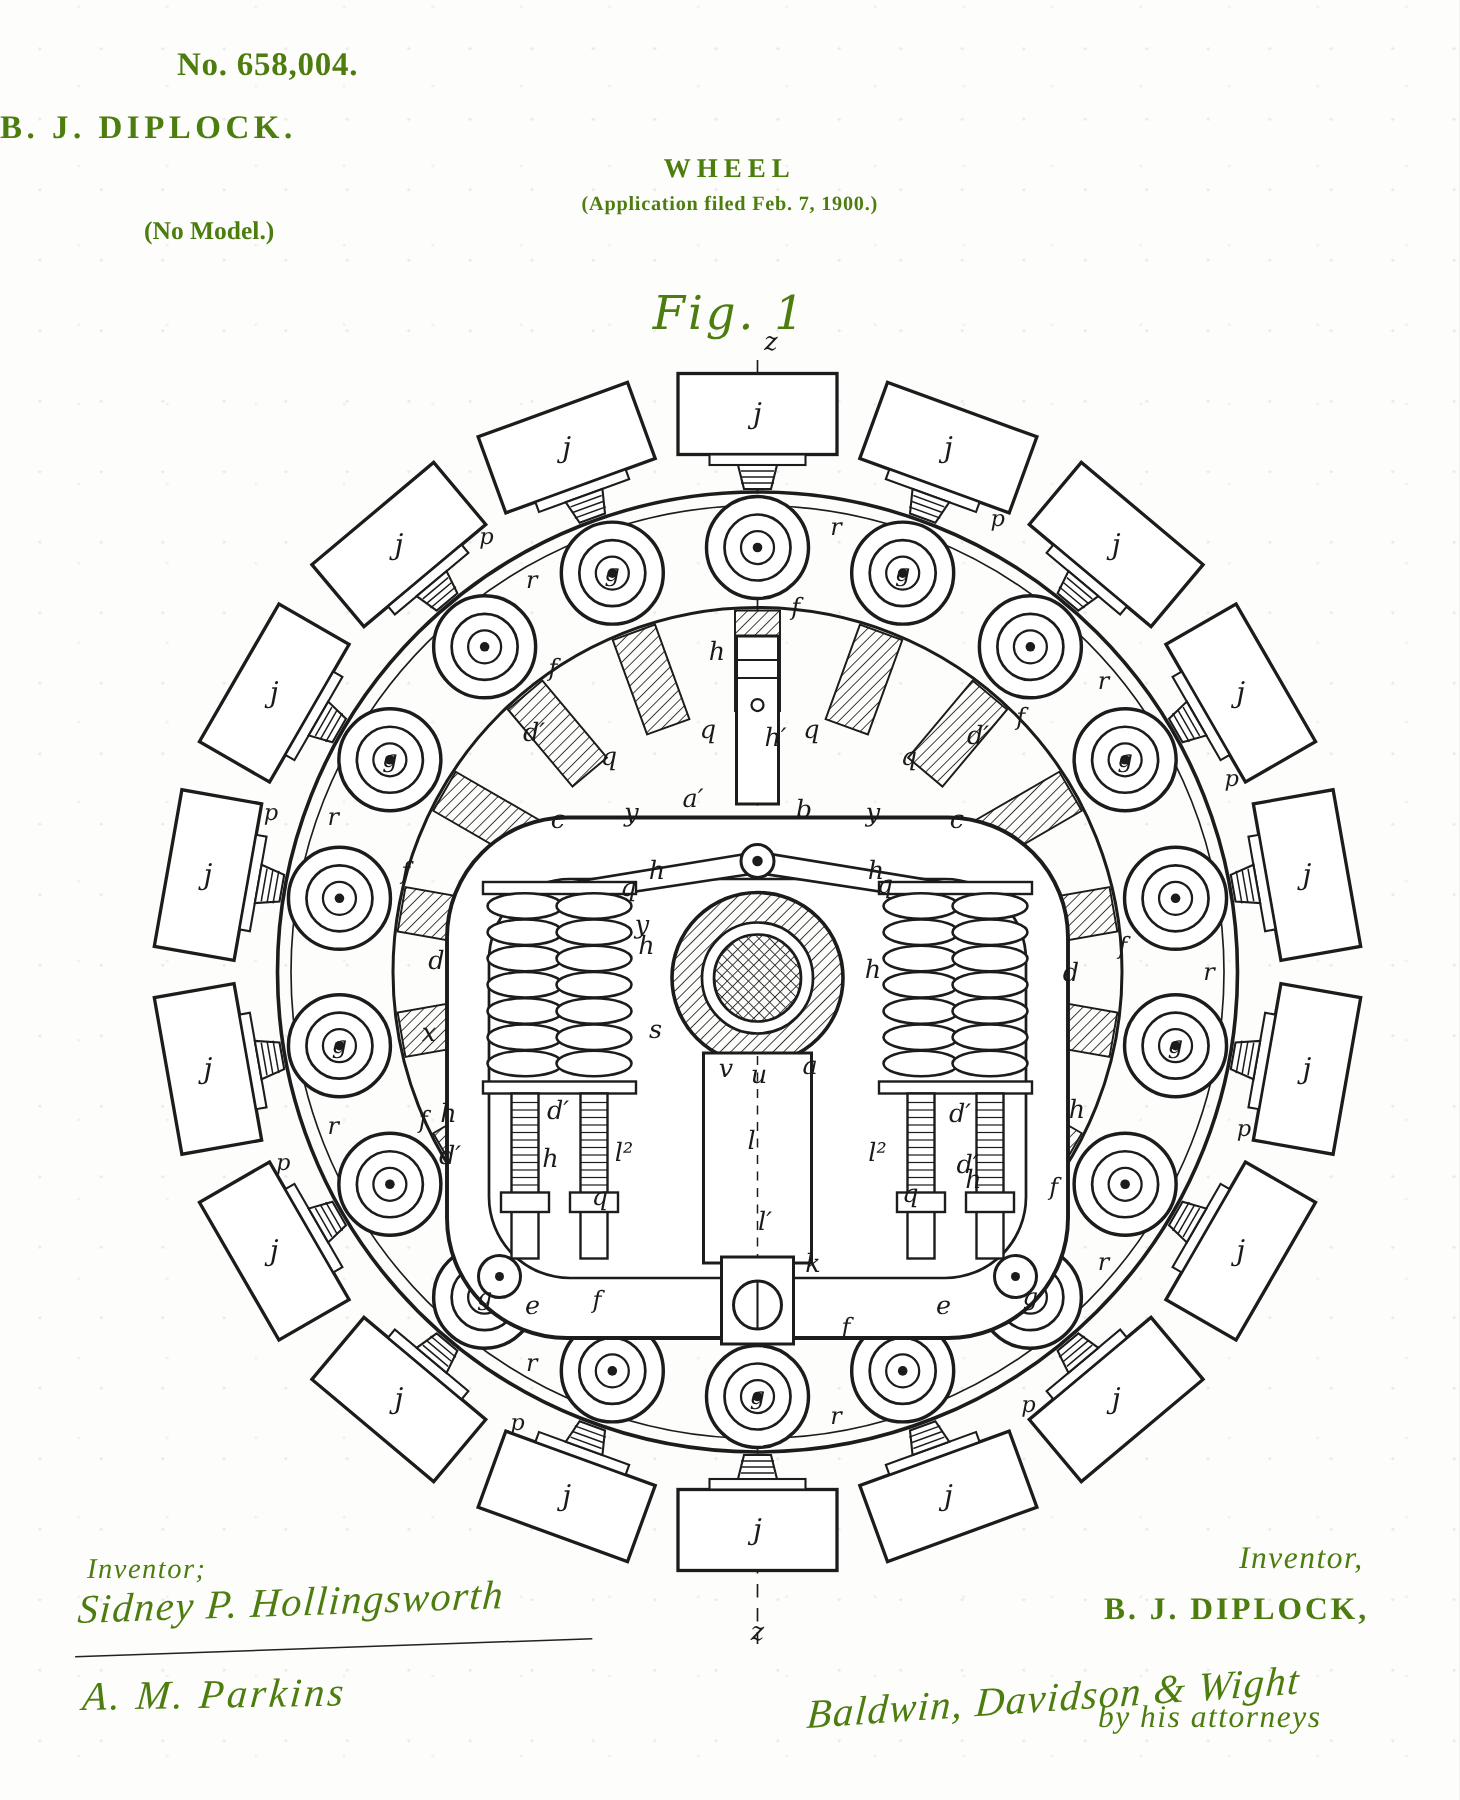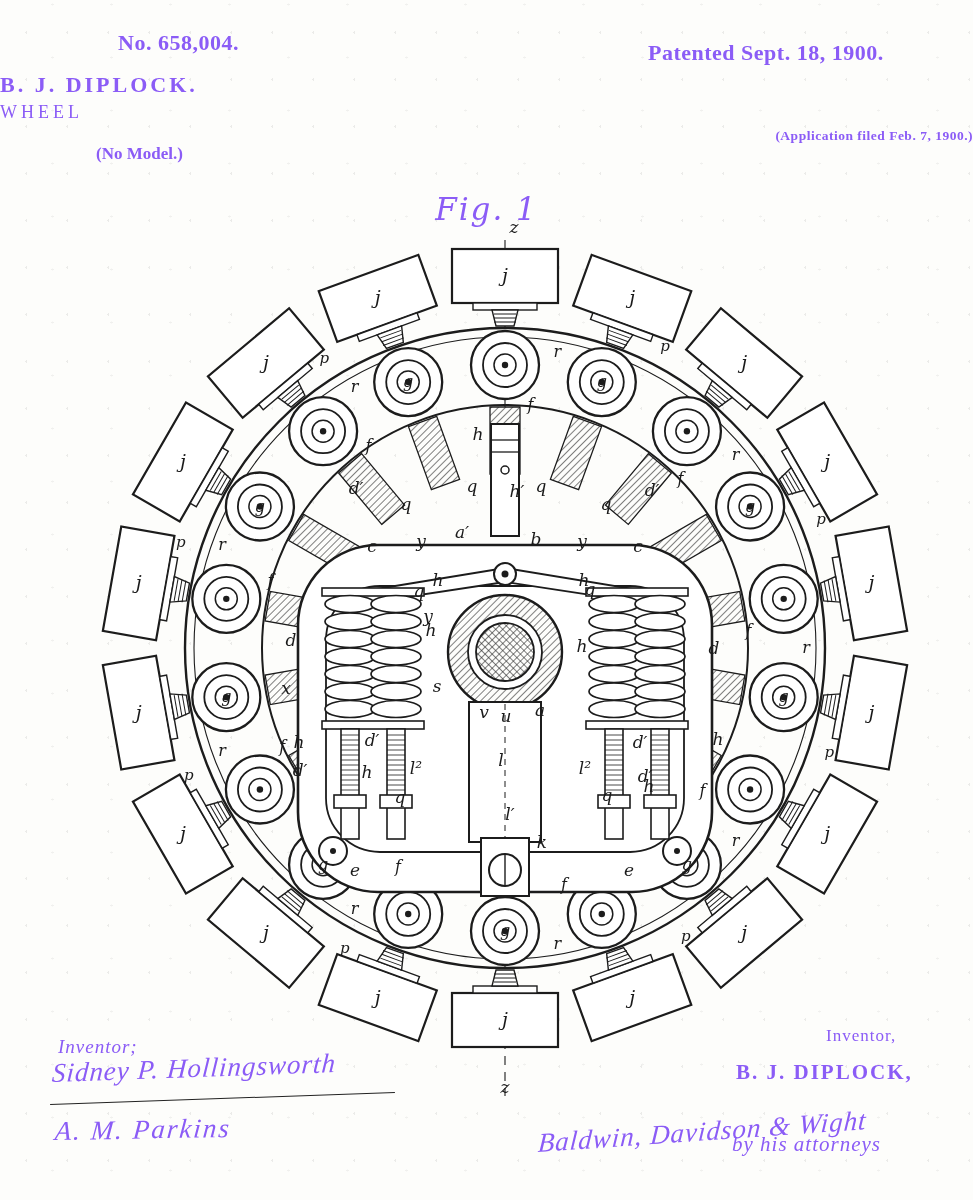--- a/index.html
+++ b/index.html
@@ -1,52 +1,51 @@
 <!DOCTYPE html>
 <html><head>
 <meta charset="utf-8">
 <style>
   html,body{margin:0;padding:0;background:#e8e8e6;}
   .page{position:relative;width:973px;height:1200px;margin:0 auto;background:#fdfdfb;
-        font-family:"Liberation Serif",serif;color:#8b5cf6;overflow:hidden;}
+        font-family:"Liberation Serif",serif;color:#4d7c0f;overflow:hidden;}
   .page::before{content:"";position:absolute;inset:0;pointer-events:none;
         background-image:radial-gradient(rgba(0,0,0,.07) 1px,transparent 1px),
                          radial-gradient(rgba(0,0,0,.05) 1px,transparent 1.2px);
         background-size:41px 47px,59px 53px;background-position:6px 9px,23px 31px;}
   .abs{position:absolute;white-space:nowrap;}
   .patent-number{left:118px;top:30px;font-size:22px;font-weight:bold;letter-spacing:.5px;}
   .patent-date{left:648px;top:40px;font-size:22px;font-weight:bold;letter-spacing:.5px;}
   .inventor-title{left:0;right:0;top:72px;text-align:left;font-size:22px;font-weight:bold;letter-spacing:3px;}
-  .invention-title{left:0;right:0;top:102px;font-size:18px;font-weight:normal;letter-spacing:4px;}
-  .application-line{left:0;right:0;top:128px;text-align:right;font-size:13.5px;font-weight:bold;letter-spacing:.5px;}
+  .invention-title{left:0;right:0;top:102px;text-align:center;font-size:18px;font-weight:bold;letter-spacing:4px;}
+  .application-line{left:0;right:0;top:128px;text-align:center;font-size:13.5px;font-weight:bold;letter-spacing:.5px;}
   .model-note{left:96px;top:144px;font-size:17px;font-weight:bold;}
   .fig-caption{left:0;right:0;top:172px;text-align:center;font-size:31px;font-style:italic;
                font-family:"DejaVu Serif",serif;letter-spacing:2px;margin-top:19px;}
   svg.figure{position:absolute;left:0;top:0;}
   .lbl{font-family:"DejaVu Serif",serif;font-style:italic;fill:#1a1a1a;}
   .witnesses-heading{left:58px;top:1036px;font-size:19px;font-style:italic;letter-spacing:1px;}
   .witness-sig-1{left:52px;top:1058px;font-size:27px;font-style:italic;letter-spacing:1px;
                  transform:rotate(-2deg) skewX(-6deg);transform-origin:left;}
   .witness-sig-2{left:55px;top:1116px;font-size:27px;font-style:italic;letter-spacing:2px;
                  transform:rotate(-1deg) skewX(-6deg);transform-origin:left;}
-  .inventor-heading{left:826px;top:1026px;font-size:17px;letter-spacing:1px;}
+  .inventor-heading{left:826px;top:1026px;font-size:21px;font-style:italic;letter-spacing:1px;}
   .inventor-name{left:736px;top:1060px;font-size:21px;font-weight:bold;letter-spacing:2px;}
   .attorneys-line{left:732px;top:1092px;font-size:21px;font-style:italic;letter-spacing:1px;margin-top:40px;}
   .attorneys-sig{left:538px;top:1128px;font-size:27px;font-style:italic;letter-spacing:1px;
                  transform:rotate(-4deg) skewX(-8deg);transform-origin:left;}
   .sig-underline-1{left:50px;top:1098px;width:345px;border-bottom:1.5px solid #222;
                    transform:rotate(-2deg);}
 </style>
 </head>
 <body>
 
 <div class="page">
 
   <div class="abs patent-number">No. 658,004.</div>
-  <div class="abs patent-date">Patented Sept. 18, 1900.</div>
   <div class="abs inventor-title">B. J. DIPLOCK.</div>
   <div class="abs invention-title">WHEEL</div>
   <div class="abs application-line">(Application filed Feb. 7, 1900.)</div>
   <div class="abs model-note">(No Model.)</div>
   <div class="abs fig-caption">Fig. 1</div>
 
   <svg class="figure" width="973" height="1200" viewBox="0 0 973 1200" id="figsvg">
     <defs>
       <pattern id="hatch" patternUnits="userSpaceOnUse" width="5" height="5" patternTransform="rotate(45)">
         <rect width="5" height="5" fill="#fdfdfb"></rect>

